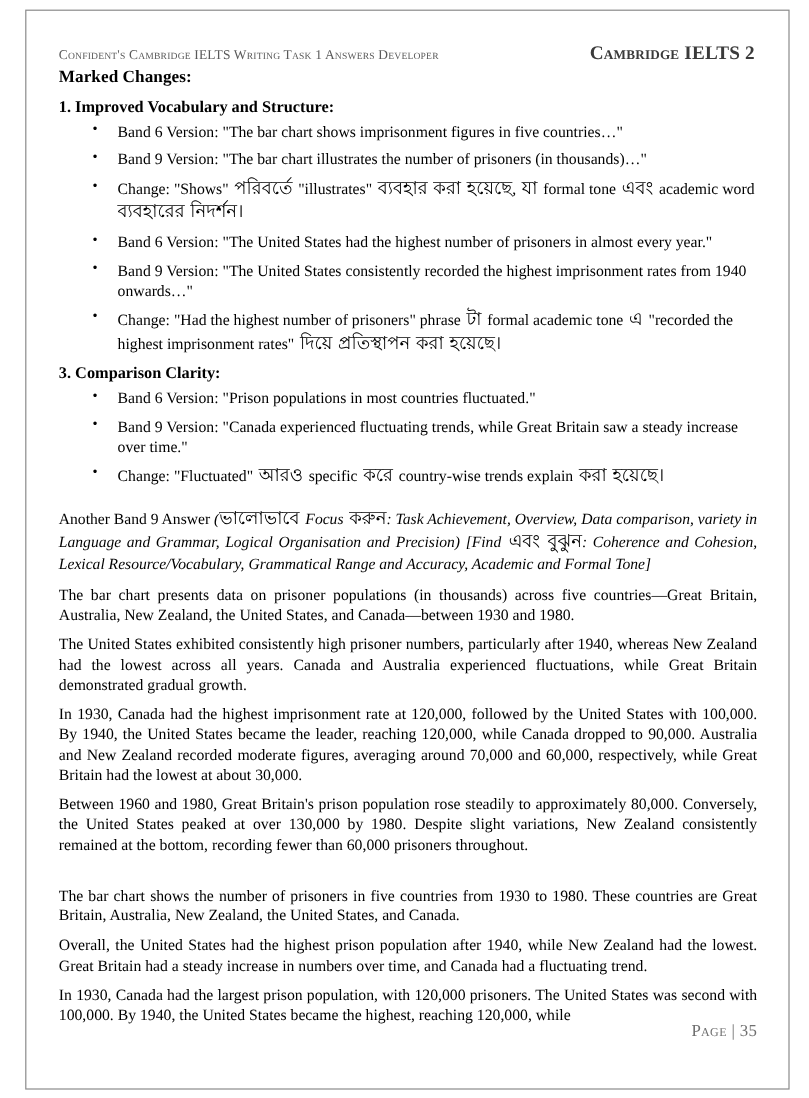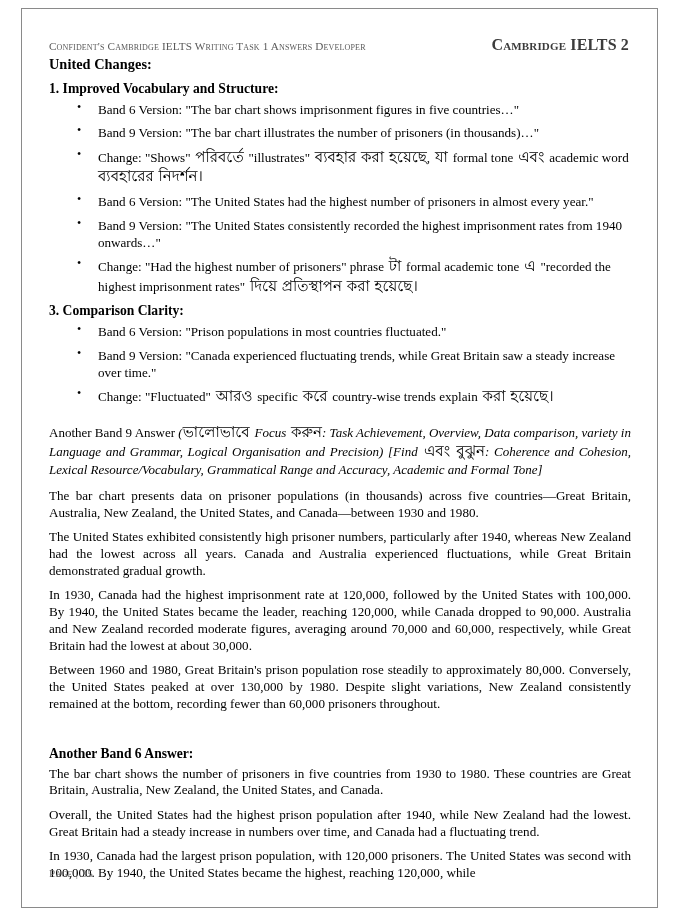--- a/index.html
+++ b/index.html
@@ -121,41 +121,40 @@
   .gap-block {
     height: 18px;
   }
 
   
   .page-footer {
     position: absolute;
     left: 49px;
     top: 852px;
     width: 582px;
-    text-align: left;
+    text-align: right;
     color: #6f6f6f;
-    font-size: 11px;
+    font-size: 14px;
     font-variant: small-caps;
     letter-spacing: 0.3px;
-    margin-top: 15px;
   }
 </style>
 </head>
 <body>
 
 <div class="page-border"></div>
 
 <div class="page-inner">
 
   <div class="running-header">
     <span class="rh-left">Confident's Cambridge IELTS Writing Task 1 Answers Developer</span>
     <span class="rh-right">Cambridge IELTS 2</span>
   </div>
 
-  <h2 class="section-title">United Changes:</h2>
+  <h2 class="section-title">Marked Changes:</h2>
 
   <h3 class="sub-title">1. Improved Vocabulary and Structure:</h3>
   <ul class="bullets">
     <li>Band 6 Version: "The bar chart shows imprisonment figures in five countries…"</li>
     <li>Band 9 Version: "The bar chart illustrates the number of prisoners (in thousands)…"</li>
     <li>Change: "Shows"<span class="bn"> পরিবর্তে </span>"illustrates"<span class="bn"> ব্যবহার করা হয়েছে</span>,<span class="bn"> যা </span>formal tone<span class="bn"> এবং </span>academic word<span class="bn"> ব্যবহারের নিদর্শন।</span></li>
   </ul>
 
   <ul class="bullets">
     <li>Band 6 Version: "The United States had the highest number of prisoners in almost every year."</li>
@@ -174,21 +173,20 @@
     <span class="lead">Another Band 9 Answer</span><span> (<span class="bn">ভালোভাবে </span>Focus<span class="bn"> করুন</span>: Task Achievement, Overview, Data comparison, variety in Language and Grammar, Logical Organisation and Precision) [Find<span class="bn"> এবং বুঝুন</span>: Coherence and Cohesion, Lexical Resource/Vocabulary, Grammatical Range and Accuracy, Academic and Formal Tone]</span>
   </div>
 
   <p class="body-par">The bar chart presents data on prisoner populations (in thousands) across five countries—Great Britain, Australia, New Zealand, the United States, and Canada—between 1930 and 1980.</p>
   <p class="body-par">The United States exhibited consistently high prisoner numbers, particularly after 1940, whereas New Zealand had the lowest across all years. Canada and Australia experienced fluctuations, while Great Britain demonstrated gradual growth.</p>
   <p class="body-par">In 1930, Canada had the highest imprisonment rate at 120,000, followed by the United States with 100,000. By 1940, the United States became the leader, reaching 120,000, while Canada dropped to 90,000. Australia and New Zealand recorded moderate figures, averaging around 70,000 and 60,000, respectively, while Great Britain had the lowest at about 30,000.</p>
   <p class="body-par">Between 1960 and 1980, Great Britain's prison population rose steadily to approximately 80,000. Conversely, the United States peaked at over 130,000 by 1980. Despite slight variations, New Zealand consistently remained at the bottom, recording fewer than 60,000 prisoners throughout.</p>
 
   <div class="gap-block"></div>
 
-  <h3 class="sub-title">Another Band 6 Answer:</h3>
   <p class="body-par">The bar chart shows the number of prisoners in five countries from 1930 to 1980. These countries are Great Britain, Australia, New Zealand, the United States, and Canada.</p>
   <p class="body-par">Overall, the United States had the highest prison population after 1940, while New Zealand had the lowest. Great Britain had a steady increase in numbers over time, and Canada had a fluctuating trend.</p>
   <p class="body-par">In 1930, Canada had the largest prison population, with 120,000 prisoners. The United States was second with 100,000. By 1940, the United States became the highest, reaching 120,000, while</p>
 
 </div>
 
 <div class="page-footer">
   <span>Page | 35</span>
 </div>
 

